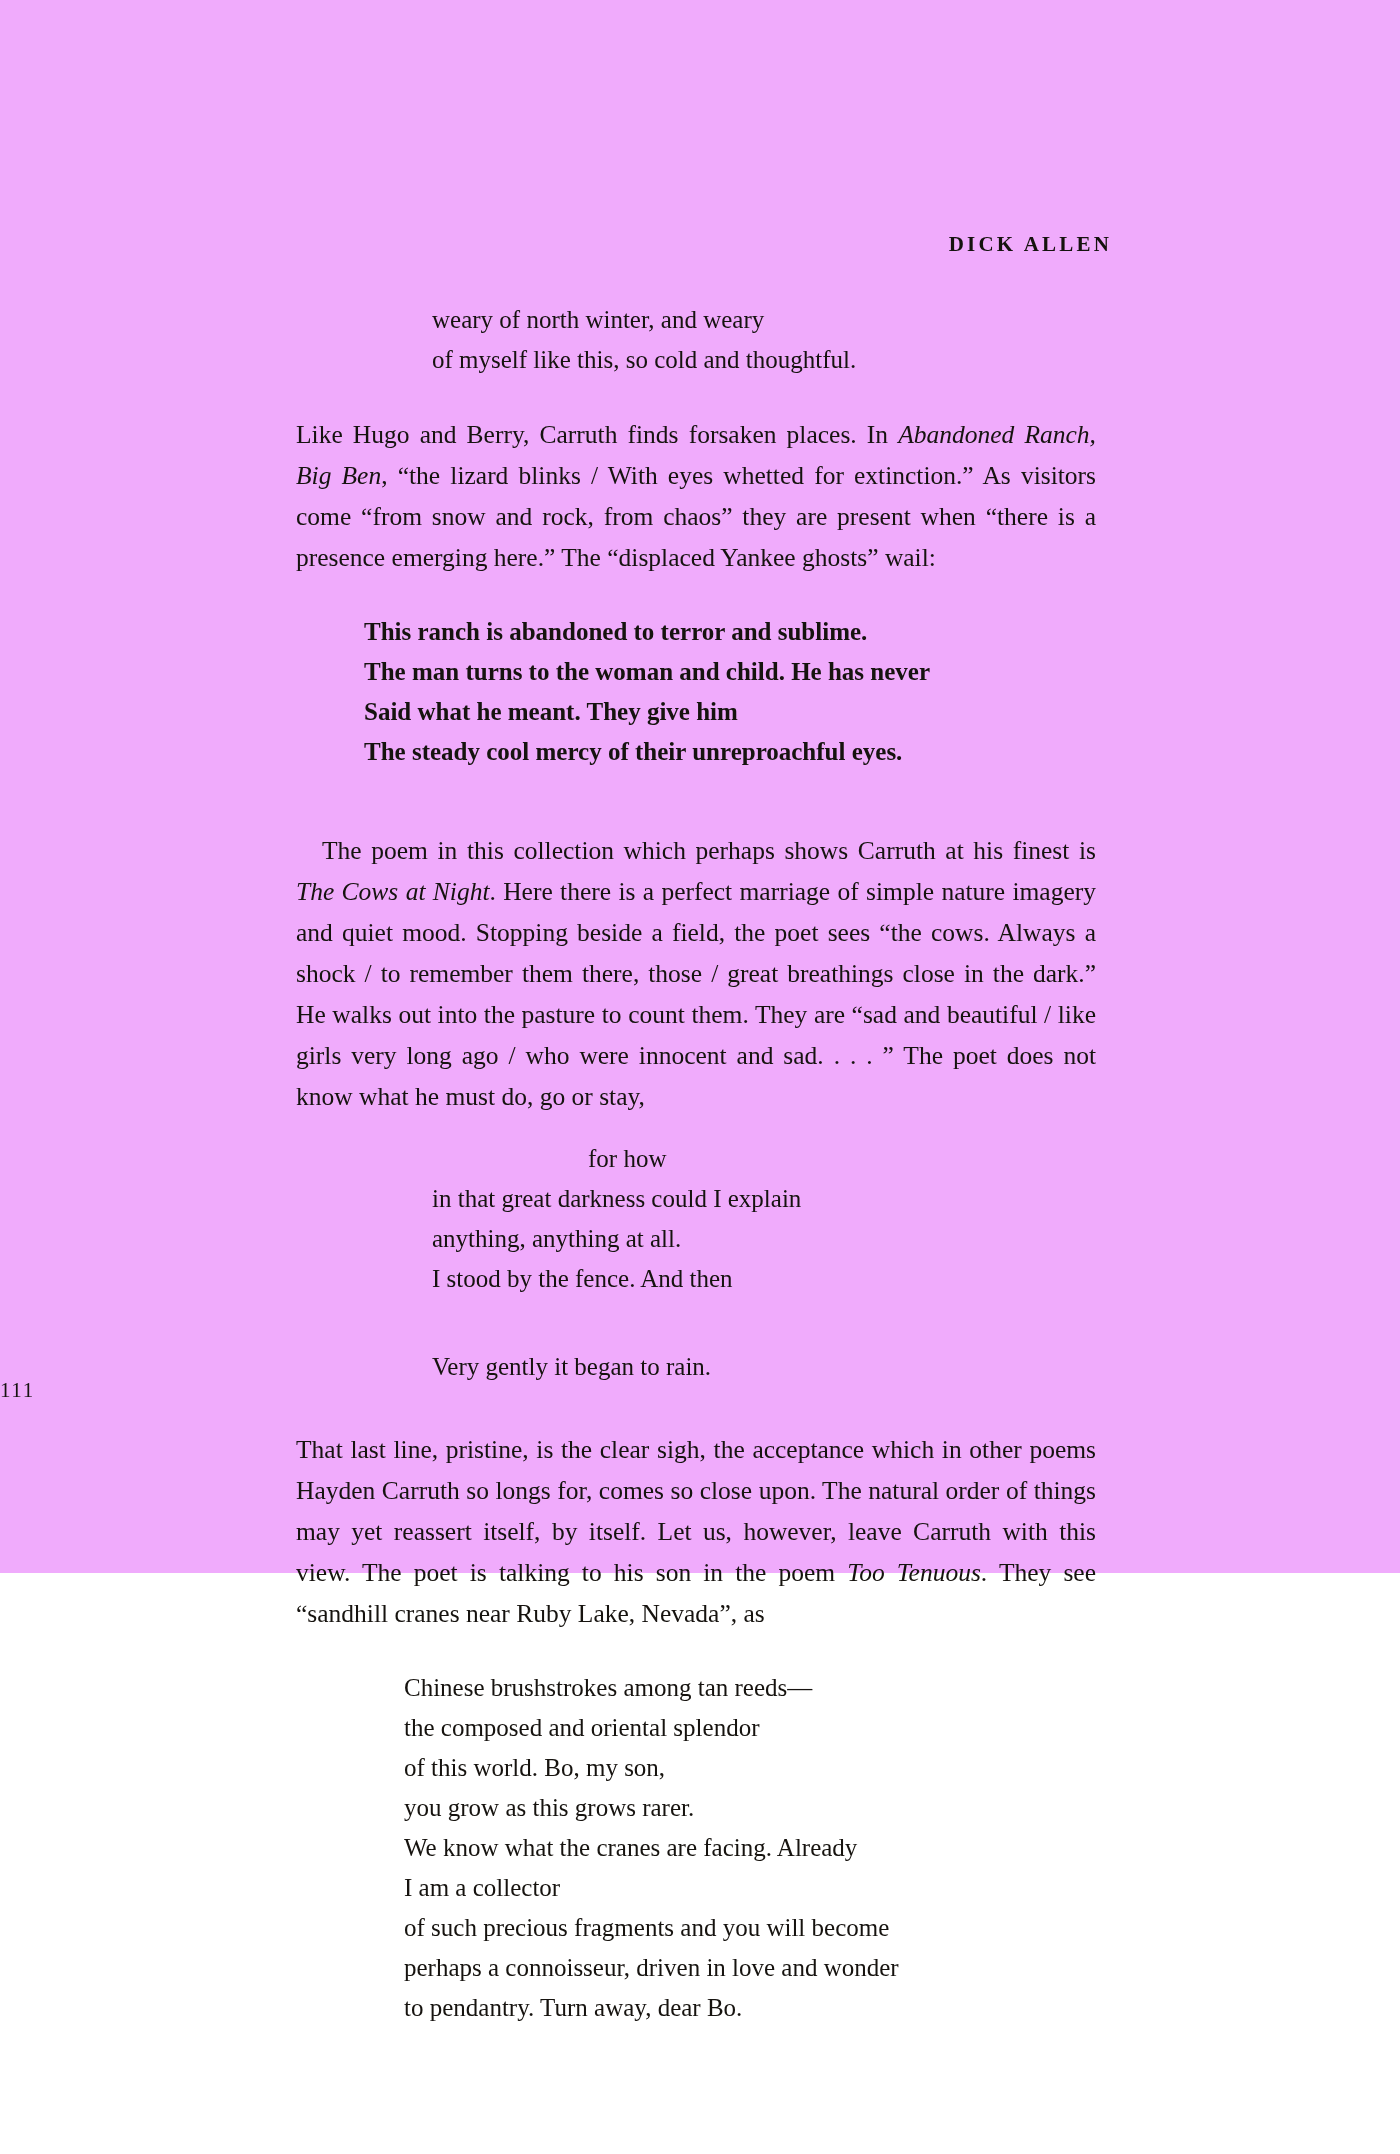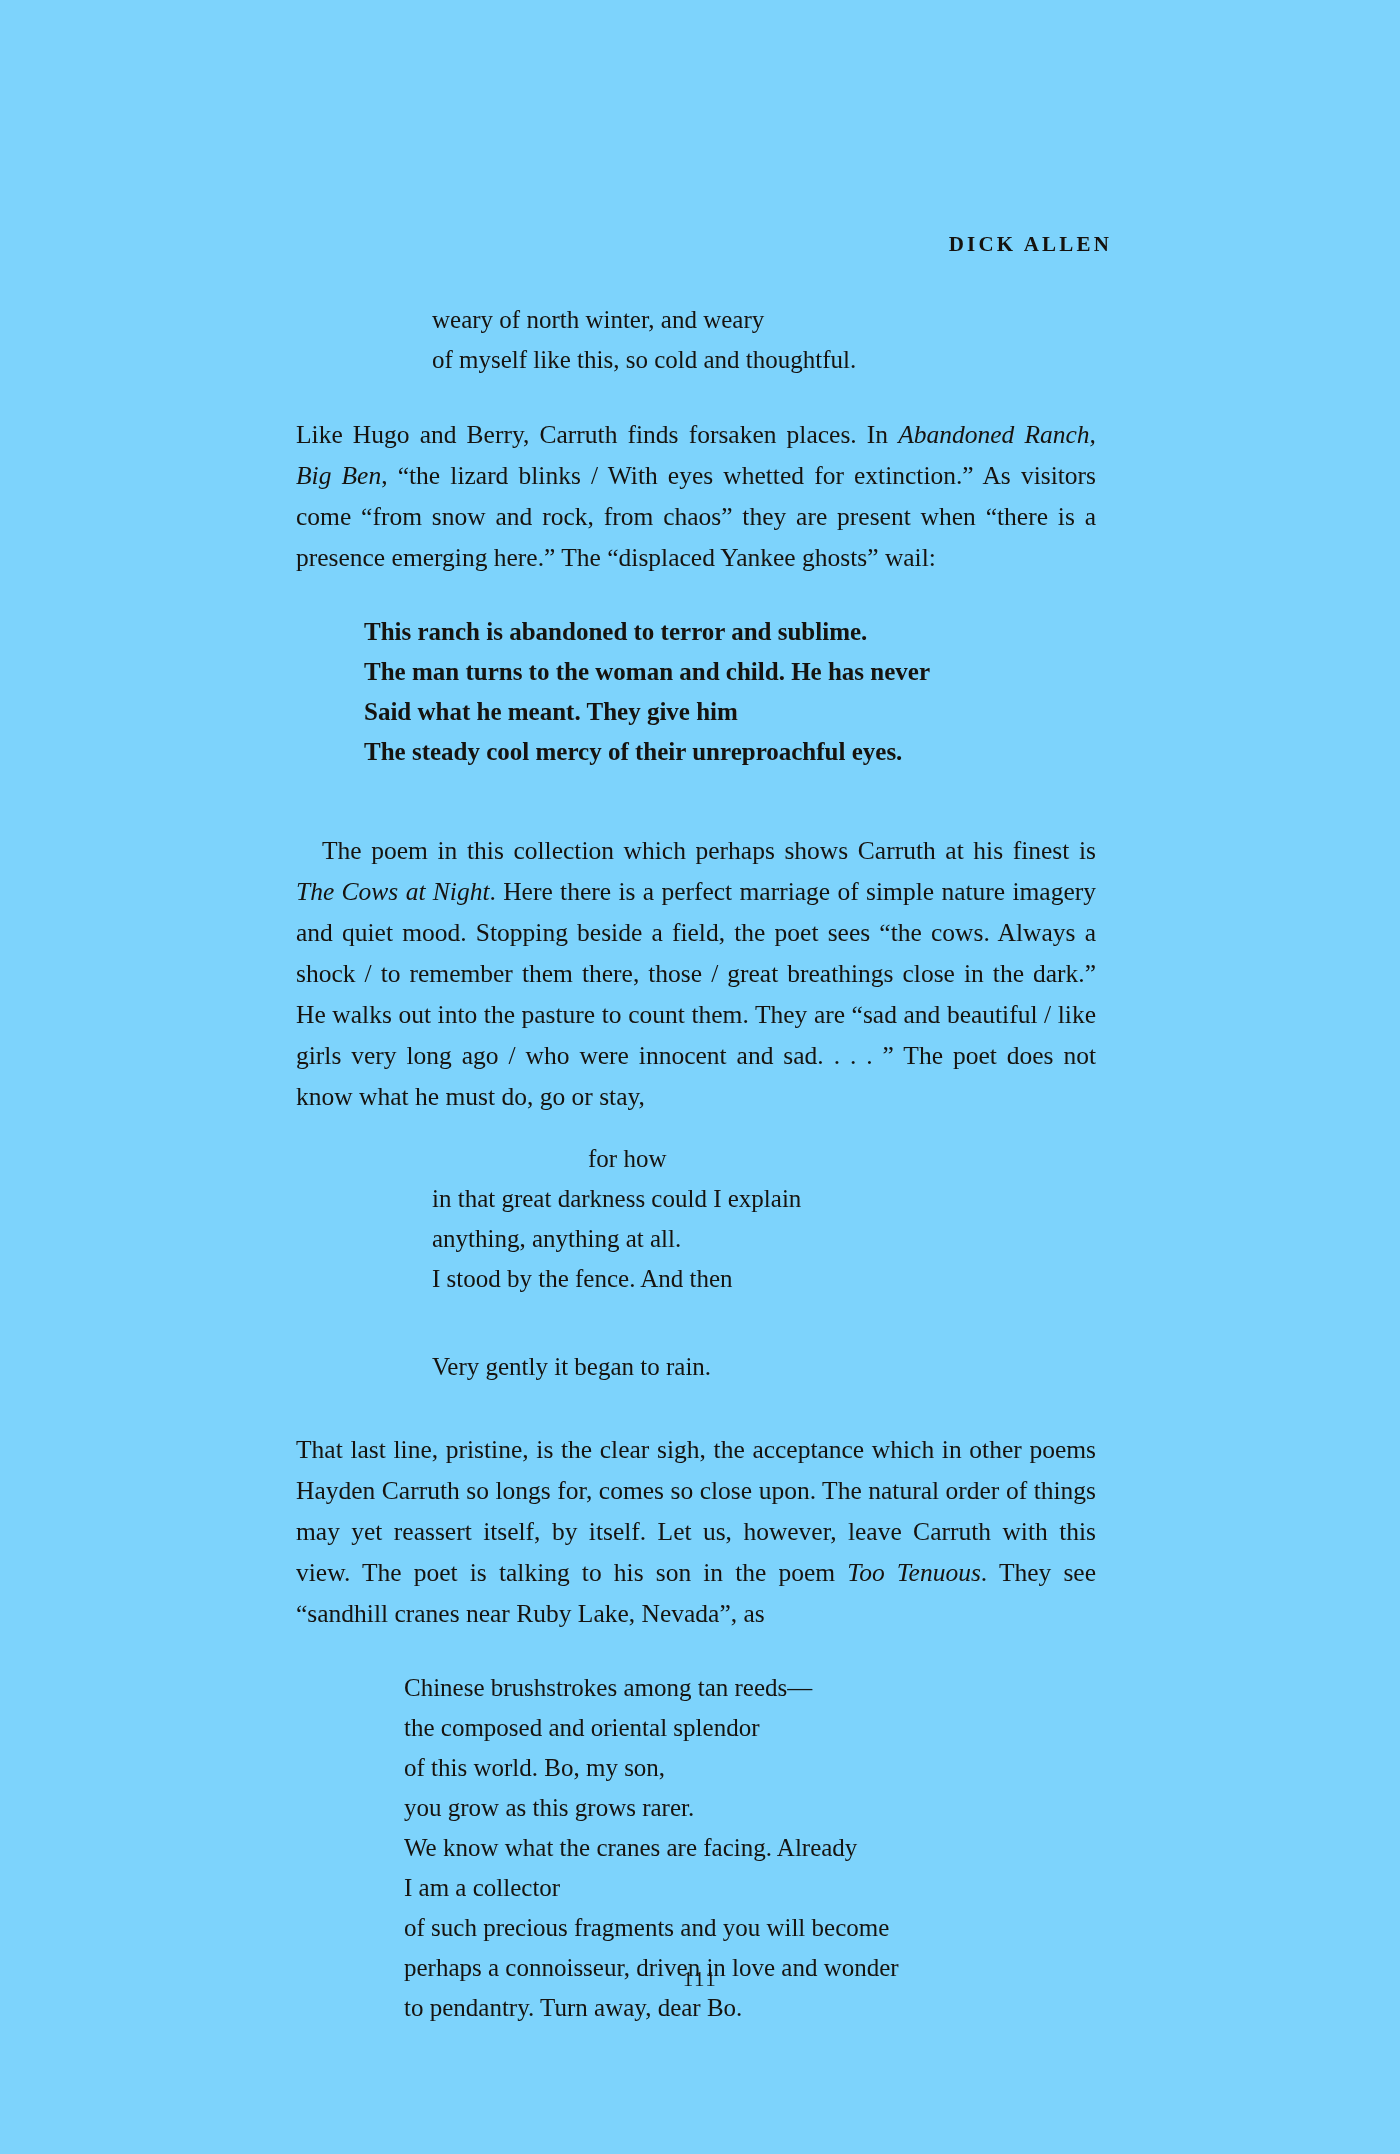--- a/index.html
+++ b/index.html
@@ -10,24 +10,24 @@
   body {
     width: 1400px;
     height: 2154px;
     font-family: "Liberation Serif", serif;
     color: #16130f;
     position: relative;
   }
   .page {
     position: relative;
     width: 1400px;
-    height: 2154px;
+    height: 1573px;
     box-sizing: border-box;
     padding: 0;
-    background: #7dd3fc;
+    background: #f0abfc;
   }
   .running-head {
     position: absolute;
     top: 232px;
     right: 288px;
     font-size: 21px;
     letter-spacing: 3.2px;
     font-variant: small-caps;
     font-weight: 600;
     color: #15120e;
@@ -79,24 +79,24 @@
   .verse.opening {
     margin-left: 136px;
   }
   .rain-line {
     margin-top: 48px;
   }
   .italic { font-style: italic; }
 
   .folio {
     position: absolute;
-    bottom: 162px;
+    bottom: 170px;
     left: 0;
     width: 1400px;
-    text-align: center;
+    text-align: left;
     font-size: 21px;
     letter-spacing: 1.6px;
     font-variant: small-caps;
     color: #16130f;
   }
 </style>
 </head>
 <body>
 
 <div class="page">

